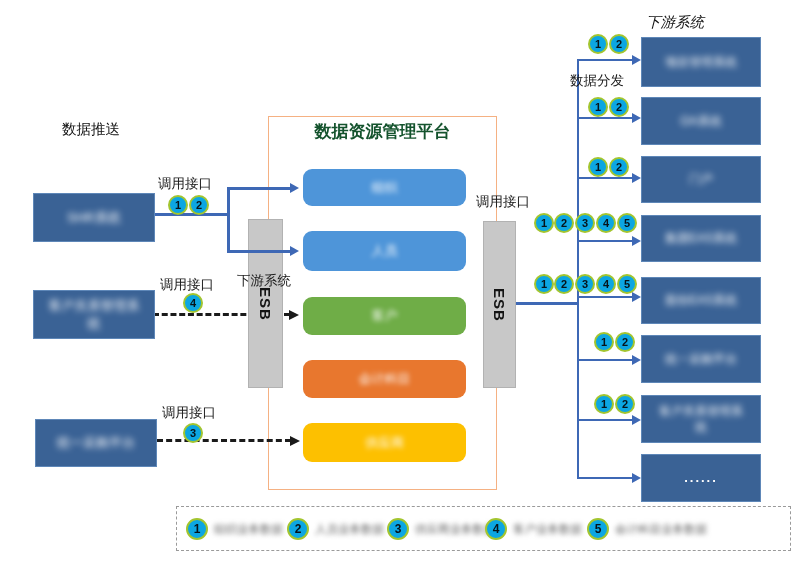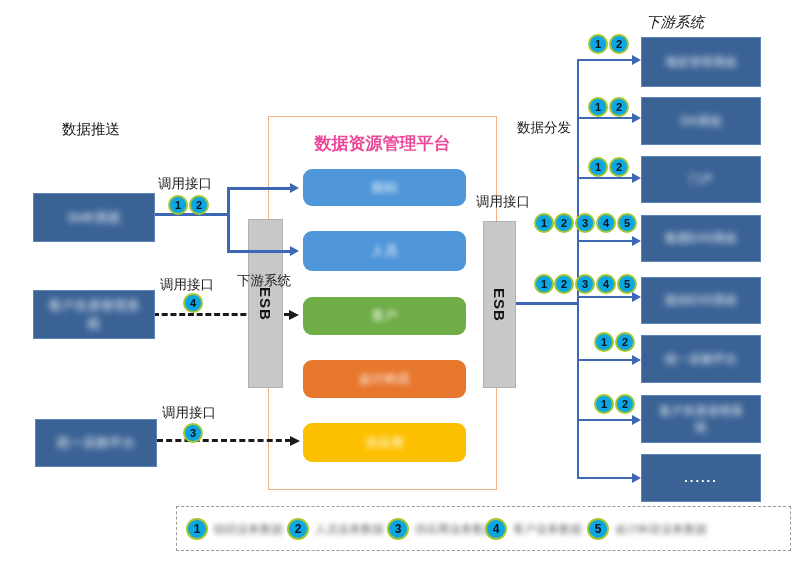--- a/index.html
+++ b/index.html
@@ -28,21 +28,21 @@
   .m-yellow { background:#fdc000; }
   .blurred  { filter:blur(3px); }
   .blurred-lite { filter:blur(2.5px); }
   
   #platform {
     position:absolute; left:268px; top:116px; width:229px; height:374px;
     border:1px solid #f5b183; box-sizing:border-box; z-index:0;
   }
   #platform-title {
     position:absolute; left:268px; top:120px; width:229px; text-align:center;
-    color:#ec4899; font-weight:bold; font-size:17px; z-index:5;margin-top:12px;
+    color:#14532d; font-weight:bold; font-size:17px; z-index:5;
   }
   
   .esb {
     position:absolute; background:#c8c8c8; border:1px solid #b2b2b2; box-sizing:border-box;
     display:flex; align-items:center; justify-content:center; z-index:2;
   }
   .esb span {
     writing-mode:vertical-rl; font-weight:bold; font-size:15px; color:#141414; letter-spacing:1px;
   }
   
@@ -89,21 +89,21 @@
   </div>
   <div class="esb" style="left:483px; top:221px; width:33px; height:167px;">
     <span>ESB</span>
   </div>
 
   <div class="lbl" style="left:158px; top:175px;">调用接口</div>
   <div class="lbl" style="left:160px; top:276px;">调用接口</div>
   <div class="lbl" style="left:162px; top:404px;">调用接口</div>
   <div class="lbl" style="left:237px; top:272px;">下游系统</div>
   <div class="lbl" style="left:476px; top:193px;">调用接口</div>
-  <div class="lbl" style="left:517px; top:72px;margin-top:47px;">数据分发</div>
+  <div class="lbl" style="left:570px; top:72px;">数据分发</div>
 
   <div class="src-box" style="top:193px; height:49px;">
     <span class="blurred">SHR系统</span>
   </div>
   <div class="src-box" style="top:290px; height:49px;">
     <span class="blurred">客户关系管理系统</span>
   </div>
   <div class="src-box" style="left:35px; top:419px; height:48px;">
     <span class="blurred">统一采购平台</span>
   </div>

